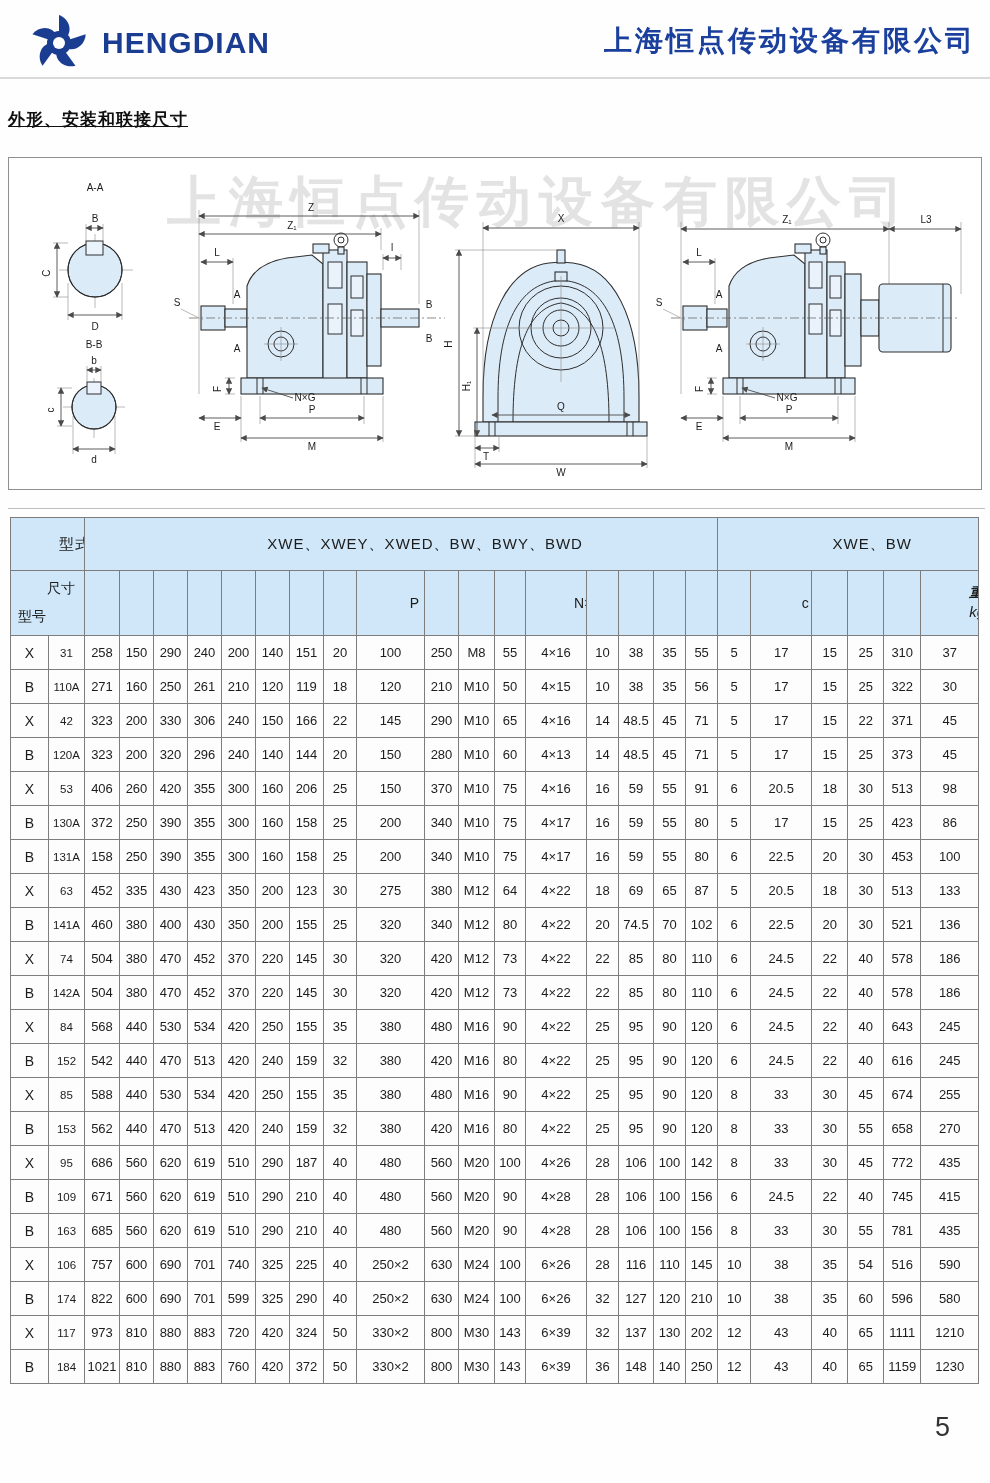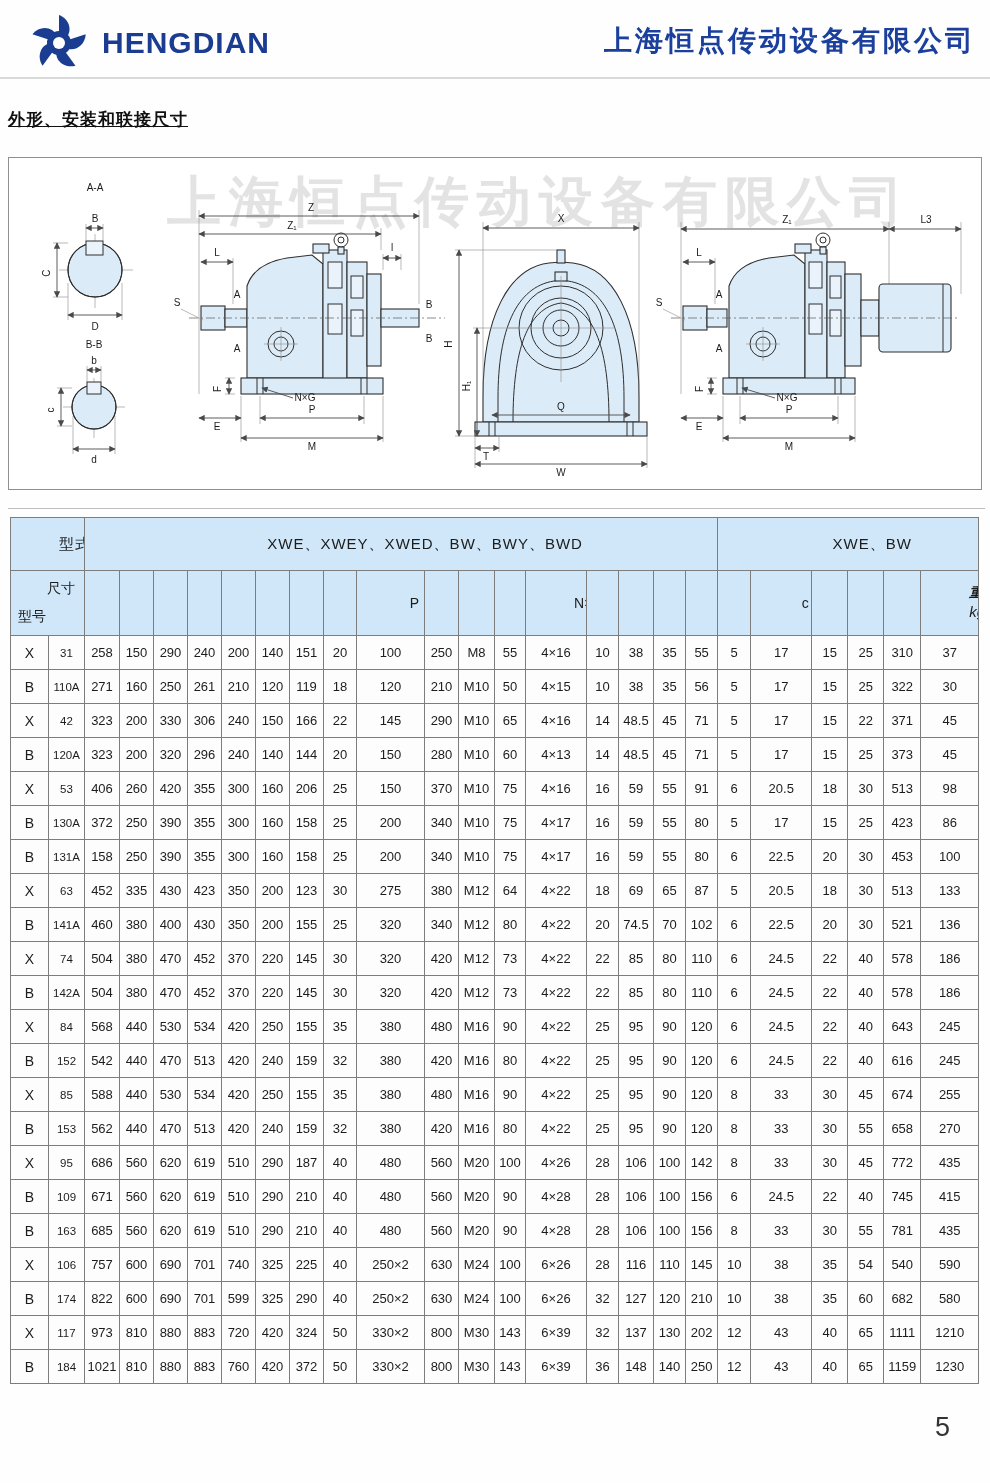--- a/index.html
+++ b/index.html
@@ -883,21 +883,21 @@
           <td>100</td>
           <td>6×26</td>
           <td>28</td>
           <td>116</td>
           <td>110</td>
           <td>145</td>
           <td>10</td>
           <td>38</td>
           <td>35</td>
           <td>54</td>
-          <td>540</td>
+          <td>516</td>
           <td>590</td>
         </tr>
         <tr>
           <td class="c-type">B</td>
           <td class="c-model">174</td>
           <td>822</td>
           <td>600</td>
           <td>690</td>
           <td>701</td>
           <td>599</td>
@@ -910,21 +910,21 @@
           <td>100</td>
           <td>6×26</td>
           <td>32</td>
           <td>127</td>
           <td>120</td>
           <td>210</td>
           <td>10</td>
           <td>38</td>
           <td>35</td>
           <td>60</td>
-          <td>682</td>
+          <td>596</td>
           <td>580</td>
         </tr>
         <tr>
           <td class="c-type">X</td>
           <td class="c-model">117</td>
           <td>973</td>
           <td>810</td>
           <td>880</td>
           <td>883</td>
           <td>720</td>

